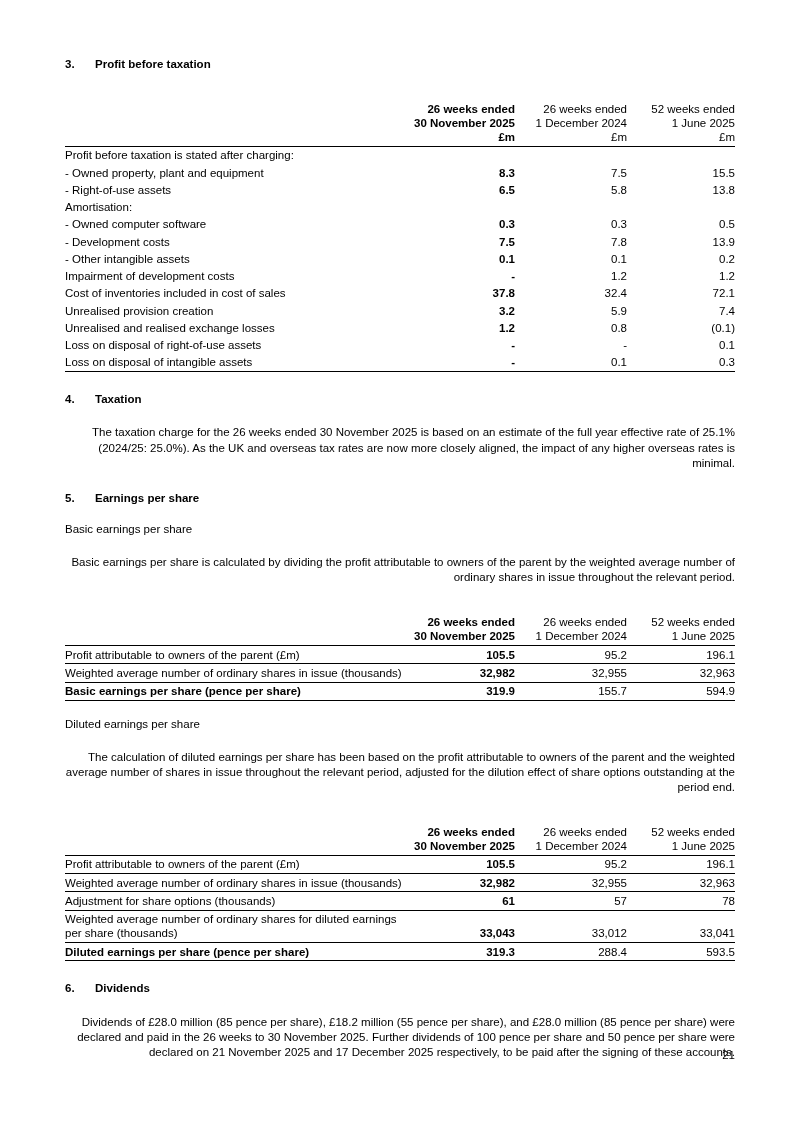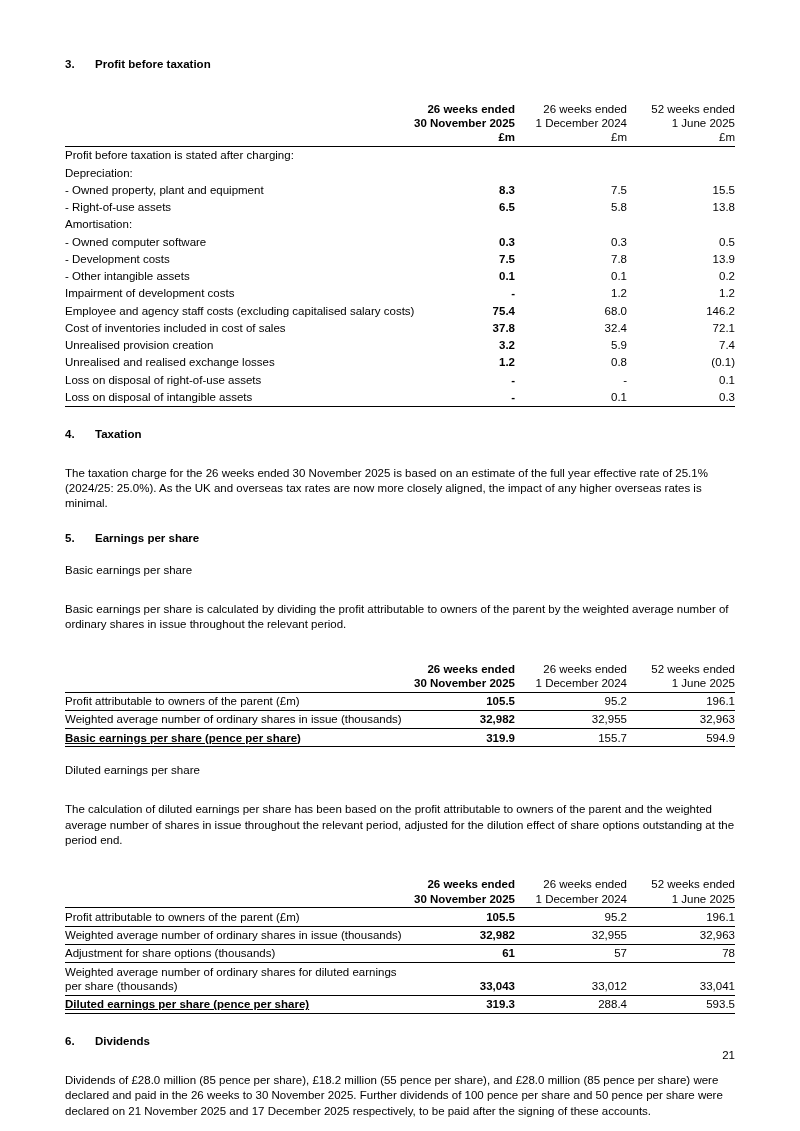--- a/index.html
+++ b/index.html
@@ -6,37 +6,37 @@
   html,body{margin:0;padding:0;}
   body{
     width:800px;height:1131px;background:#ffffff;color:#000000;
     font-family:"Liberation Sans",sans-serif;font-size:11.5px;line-height:1.32;
     position:relative;overflow:hidden;
   }
   .page{padding:57px 65px 0 65px;}
   .sec-head{display:flex;font-weight:700;margin-top:20px;}
   .sec-head.first{margin-top:0;}
   .sec-num{flex:0 0 30px;}
-  .para{margin-top:24px;}
+  .para{margin-top:18px;text-align:right;}
   .sub-head{margin-top:16px;}
   table.fin{width:100%;border-collapse:collapse;table-layout:fixed;margin-top:28px;}
   .t1{margin-top:12px;border-bottom:1px solid #000;}
   .t2,.t3{margin-top:2px;}
   col.c-lbl{width:338px;}
   col.c-n{width:112px;}
   col.c-n3{width:108px;}
   .fin th,.fin td{padding:1.5px 0;vertical-align:bottom;font-weight:400;line-height:1.24;}
   .fin .num{text-align:right;}
   .fin .cur{font-weight:700;}
   .fin .lbl{text-align:left;white-space:nowrap;overflow:visible;}
   .fin .lbl.wrap{white-space:normal;}
   .t1 thead th{border-bottom:1px solid #000;}
   .t2 thead th,.t3 thead th{border-bottom:1px solid #000;}
   .t2 tbody td,.t3 tbody td{border-bottom:1px solid #000;}
-  .bold-row .lbl{font-weight:700;text-decoration:underline;}
+  .bold-row .lbl{font-weight:700;}
   .page-number{position:absolute;right:65px;bottom:68px;}
 </style>
 </head>
 <body>
 
 <div class="page">
 
   <div class="sec-head first">
     <span class="sec-num">3.</span>
     <span>Profit before taxation</span>
@@ -70,26 +70,20 @@
       </tr>
     </thead>
     <tbody>
       <tr>
           <td class="lbl">Profit before taxation is stated after charging:</td>
           <td class="num cur"></td>
           <td class="num"></td>
           <td class="num"></td>
         </tr>
       <tr>
-          <td class="lbl">Depreciation:</td>
-          <td class="num cur"></td>
-          <td class="num"></td>
-          <td class="num"></td>
-        </tr>
-      <tr>
           <td class="lbl">- Owned property, plant and equipment</td>
           <td class="num cur">8.3</td>
           <td class="num">7.5</td>
           <td class="num">15.5</td>
         </tr>
       <tr>
           <td class="lbl">- Right-of-use assets</td>
           <td class="num cur">6.5</td>
           <td class="num">5.8</td>
           <td class="num">13.8</td>
@@ -116,26 +110,20 @@
           <td class="lbl">- Other intangible assets</td>
           <td class="num cur">0.1</td>
           <td class="num">0.1</td>
           <td class="num">0.2</td>
         </tr>
       <tr>
           <td class="lbl">Impairment of development costs</td>
           <td class="num cur">-</td>
           <td class="num">1.2</td>
           <td class="num">1.2</td>
-        </tr>
-      <tr>
-          <td class="lbl">Employee and agency staff costs (excluding capitalised salary costs)</td>
-          <td class="num cur">75.4</td>
-          <td class="num">68.0</td>
-          <td class="num">146.2</td>
         </tr>
       <tr>
           <td class="lbl">Cost of inventories included in cost of sales</td>
           <td class="num cur">37.8</td>
           <td class="num">32.4</td>
           <td class="num">72.1</td>
         </tr>
       <tr>
           <td class="lbl">Unrealised provision creation</td>
           <td class="num cur">3.2</td>

